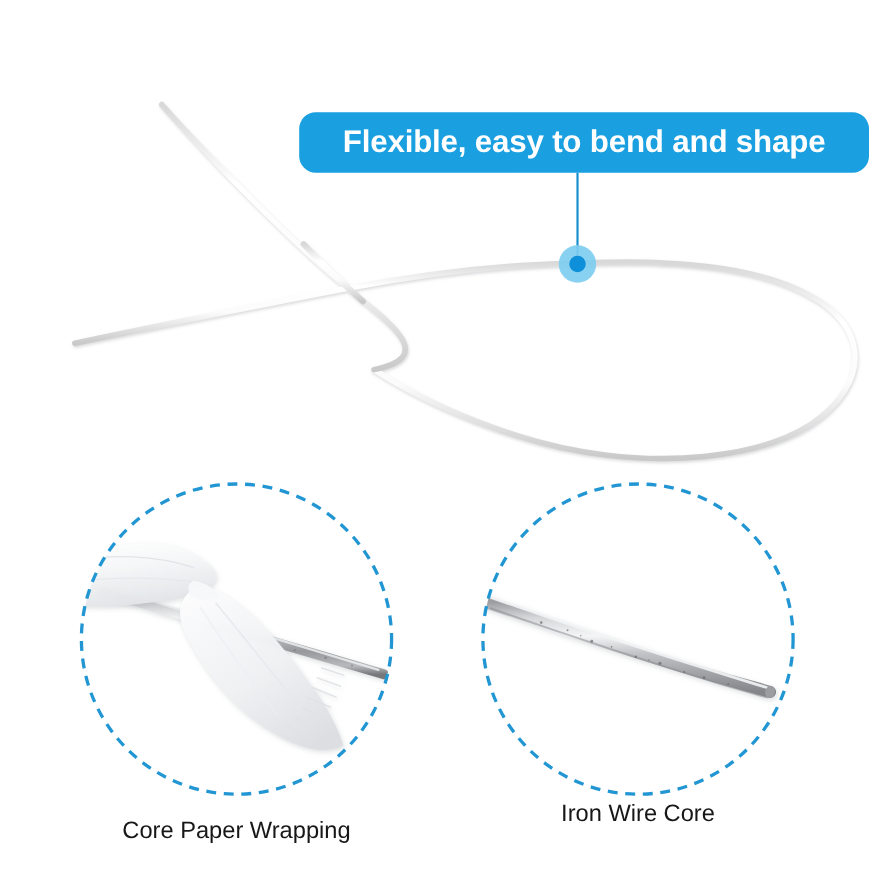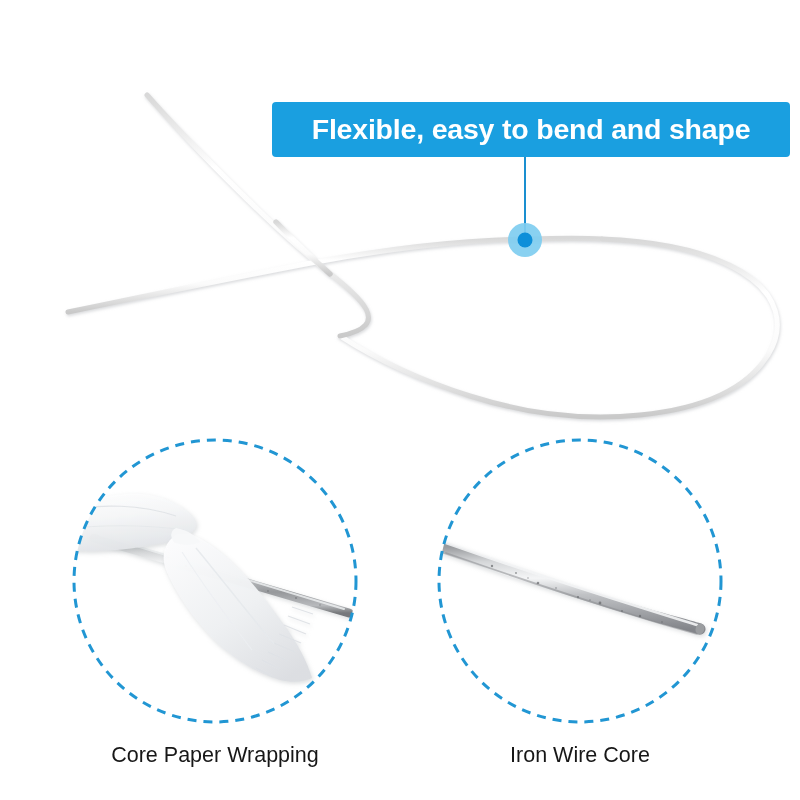--- a/index.html
+++ b/index.html
@@ -21,21 +21,21 @@
     overflow: hidden;
   }
 
   
   .callout-badge {
     position: absolute;
     left: 272px;
     top: 102px;
     width: 518px;
     height: 55px;
-    border-radius: 4px;
+    border-radius: 15px;
     box-sizing: border-box;
     display: flex;
     align-items: center;
     justify-content: center;
     user-select: none;
   }
   .callout-badge-text {
     font-size: 28.5px;
     font-weight: bold;
     color: #ffffff;
@@ -57,21 +57,21 @@
   .caption {
     position: absolute;
     text-align: center;
     font-size: 21.5px;
     color: #171717;
     line-height: 1;
     white-space: nowrap;
     user-select: none;
   }
   .caption-left  { left: 55px;  top: 745px; width: 320px; }
-  .caption-right { left: 420px; top: 745px; width: 320px; }
+  .caption-right { left: 420px; top: 729px; width: 320px; }
 </style>
 </head>
 <body>
 
 <div id="infographic">
 
   <svg class="stage" viewBox="0 0 800 800" width="800" height="800" xmlns="http://www.w3.org/2000/svg">
     <defs>
 
       <linearGradient id="wireGrad" x1="0" y1="0" x2="0" y2="1">

